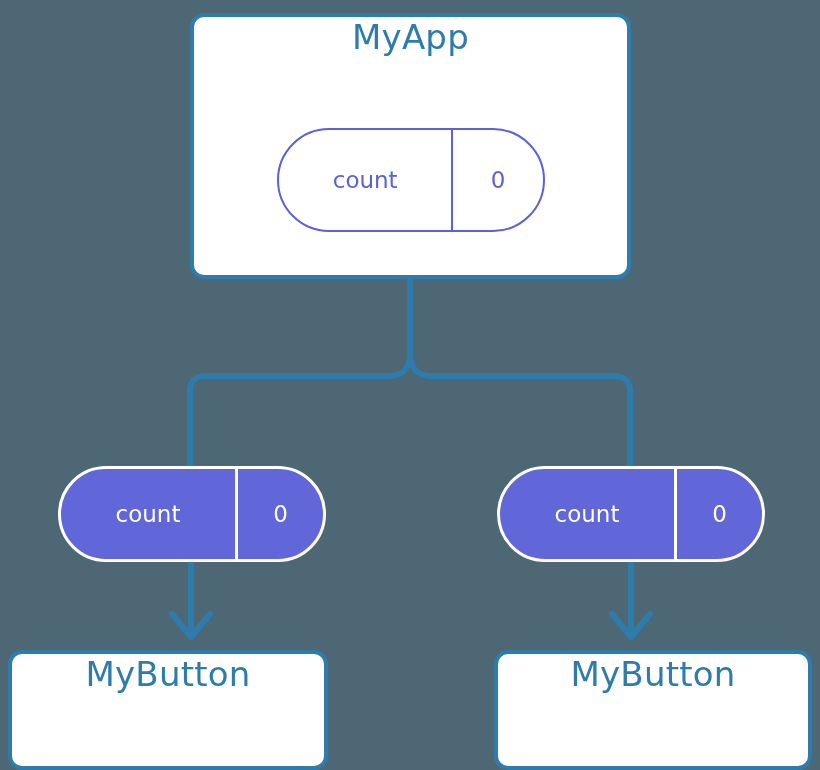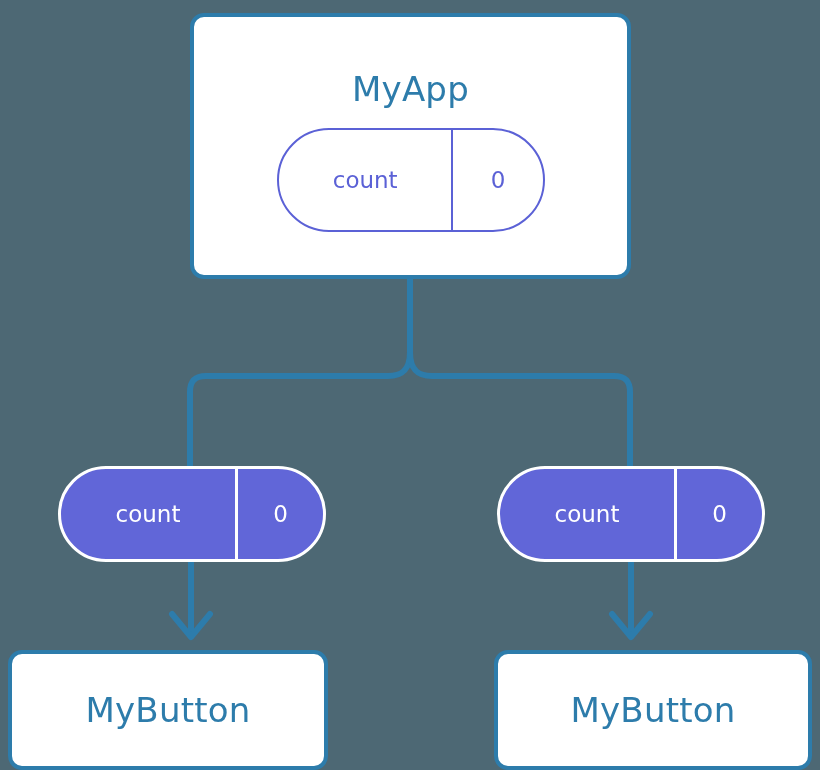--- a/index.html
+++ b/index.html
@@ -44,28 +44,26 @@
     white-space: nowrap;
   }
 
   #node-myapp {
     left: 190px;
     top: 13px;
     width: 441px;
     height: 266px;
   }
   #node-myapp .component-title {
-    margin-top: 52px;
   }
 
   .node-mybutton {
     height: 120px;
     top: 650px;
     display: flex;
-    align-items: center;
     justify-content: center;
   }
   #node-mybutton-left {
     left: 8px;
     width: 320px;
   }
   #node-mybutton-right {
     left: 494px;
     width: 318px;
   }

